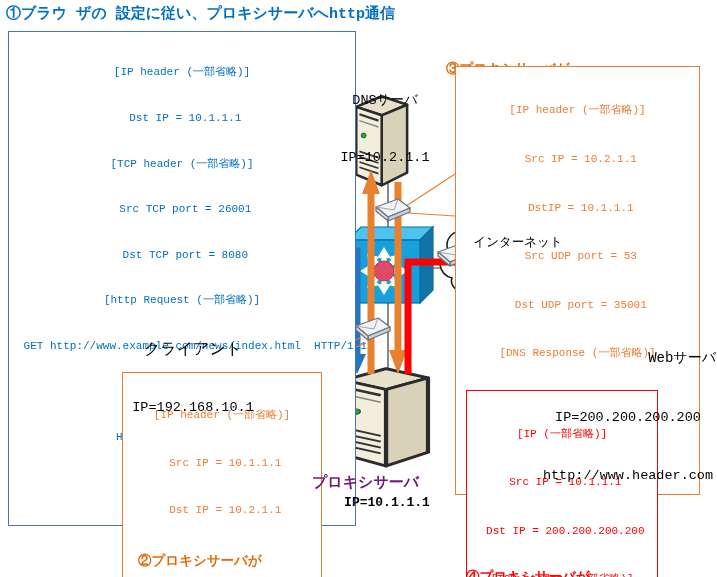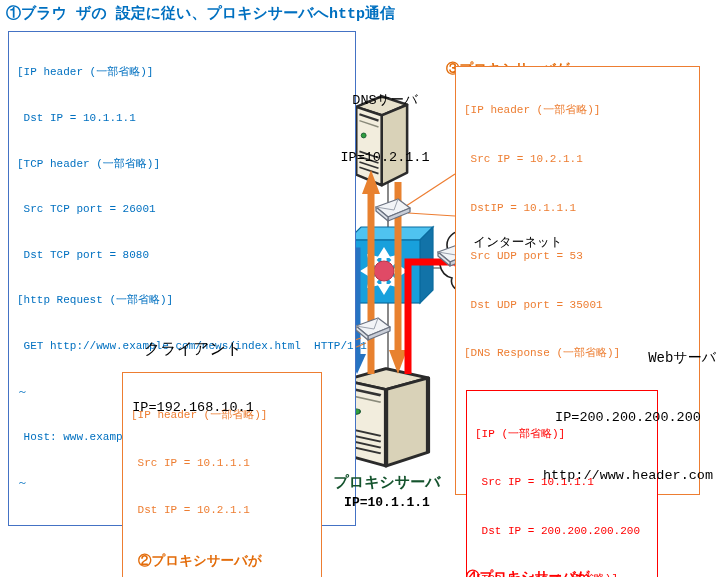--- a/index.html
+++ b/index.html
@@ -2,21 +2,21 @@
 <html><head>
 <meta charset="utf-8">
 <style>
   html,body{margin:0;padding:0;background:#fff;}
   .canvas{
     position:relative;width:717px;height:577px;background:#fff;overflow:hidden;
     font-family:Liberation Mono, monospace;
   }
   .abs{position:absolute;}
   .ttl{font-weight:bold;white-space:pre;}
-  .box{background:#fff;white-space:pre;}
+  .box{background:#fff;white-space:pre;text-align:center;}
   .ln{white-space:pre;}
   
   .t1{left:6px;top:4px;font-size:15px;color:#0070C0;}
   .b1{left:8px;top:31px;width:330px;border:1.4px solid #4472C4;padding:3px 8px;
       font-size:11px;line-height:15.2px;color:#0070C0;}
   
   .t3{left:446px;top:22px;font-size:13.5px;color:#E36C0A;line-height:19px;}
   .t3 .ind{padding-left:13px;}
   .b3{left:455px;top:66px;width:227px;border:1.4px solid #ED7D31;padding:3px 8px;
       font-size:11px;line-height:16.2px;color:#ED7D31;}
@@ -28,21 +28,21 @@
   .b4{left:466px;top:390px;width:174px;border:1.4px solid #FF0000;padding:3px 8px;
       font-size:11px;line-height:16.1px;color:#FF0000;}
   .t4{left:466px;top:530px;font-size:13.5px;color:#FF0000;line-height:19px;}
   
   .nlabel{color:#000;text-align:center;white-space:pre;}
   .dns-l{left:330px;top:53px;width:110px;font-size:13.5px;line-height:19px;}
   .cli-l{left:118px;top:303px;width:150px;font-size:13.5px;line-height:19px;}
   .cli-l .nm{font-size:16px;}
   .web-l{left:540px;top:310px;width:176px;font-size:13.5px;line-height:19.5px;}
   .web-l .nm{font-size:14px;text-align:right;}
-  .pxy-nm{left:328px;top:473px;width:118px;font-size:15px;font-weight:bold;color:#14532d;text-align:center;}
+  .pxy-nm{left:312px;top:473px;width:118px;font-size:15px;font-weight:bold;color:#701a75;}
   .pxy-ip{left:328px;top:495px;width:118px;font-size:13px;font-weight:bold;color:#000000;text-align:center;}
   .inet-l{left:462px;top:234px;width:112px;font-size:12.5px;color:#000;text-align:center;}
   svg{position:absolute;left:0;top:0;}
 </style>
 </head>
 <body>
 
 <div class="canvas">
 
   <svg width="717" height="577" viewBox="0 0 717 577">

